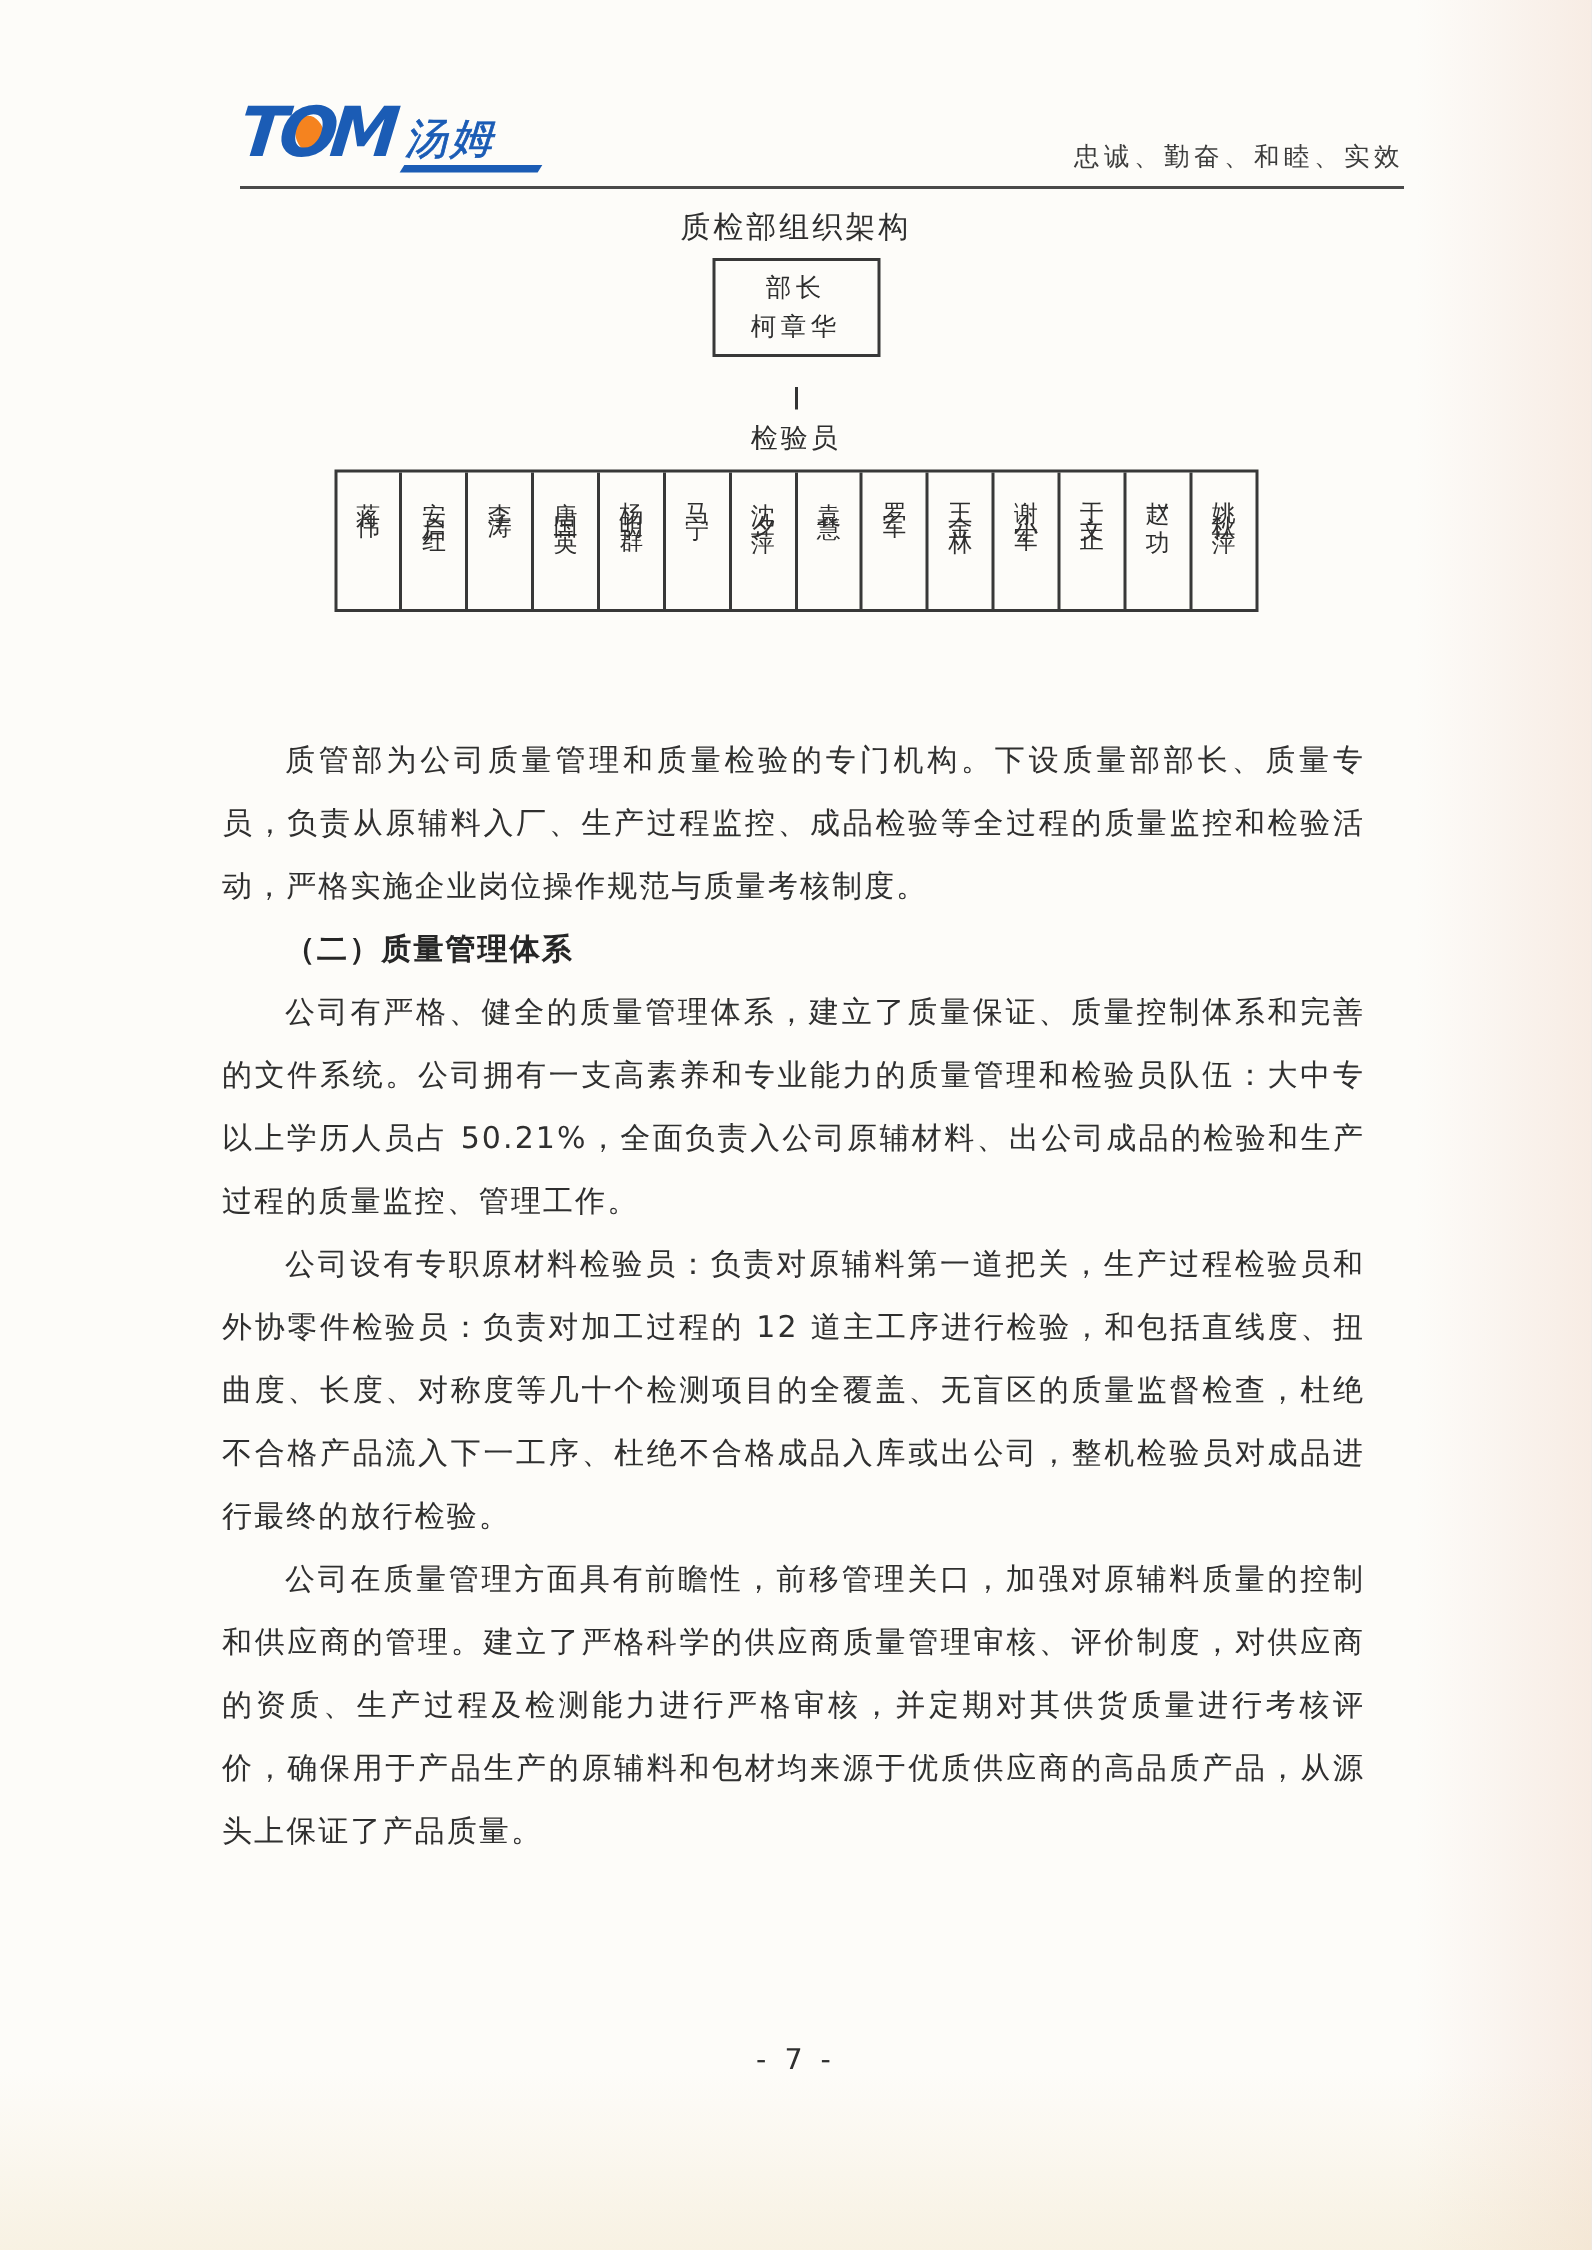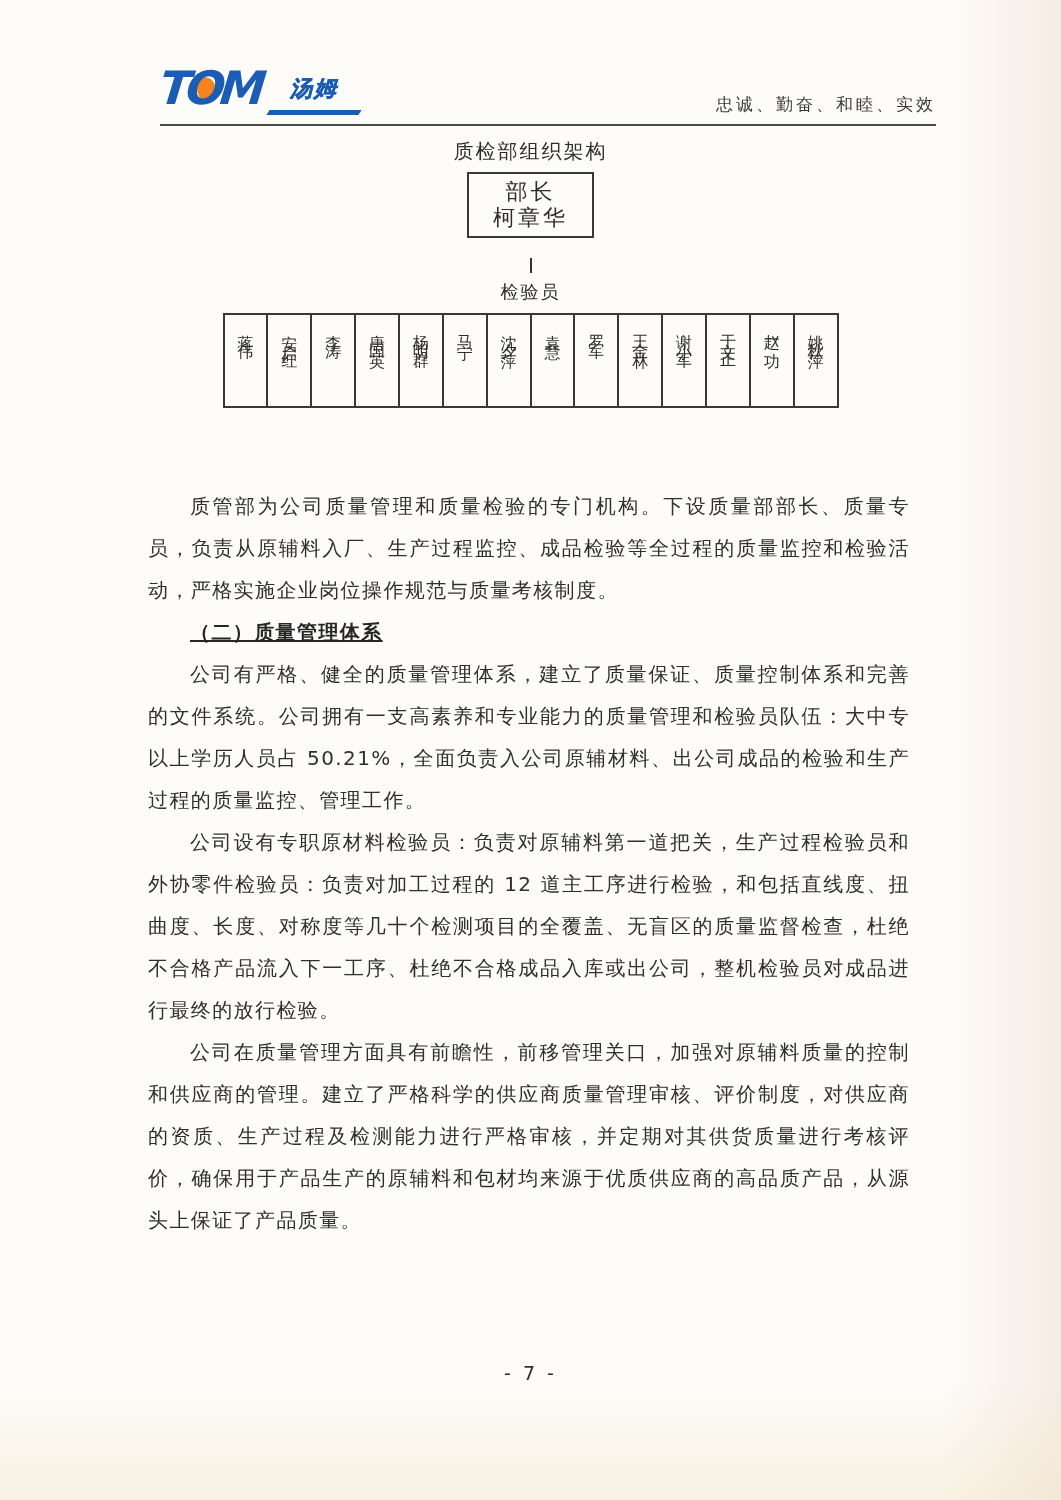--- a/index.html
+++ b/index.html
@@ -27,43 +27,43 @@
   .logo-dot{
     position:absolute;left:37px;top:11px;width:19px;height:25px;
     background:#f5831f;border-radius:50%;transform:rotate(-14deg);z-index:0;
   }
   .logo-tom{
     position:absolute;left:0;top:-2px;z-index:1;
     font-size:46px;line-height:48px;font-weight:bold;font-style:italic;
     color:#1b5cb5;letter-spacing:-5px;transform:skewX(-6deg);
   }
   .logo-cn{
-    position:absolute;left:130px;top:8px;z-index:1;
-    font-size:22px;font-weight:bold;font-style:italic;
+    position:absolute;left:110px;top:8px;z-index:1;
+    font-size:28px;font-weight:normal;font-style:italic;
     color:#1b5cb5;letter-spacing:2px;
     -webkit-text-stroke:0.5px #1b5cb5;
   }
   .logo-underline{
     position:absolute;left:108px;top:44px;width:92px;height:5px;
     background:#1b5cb5;transform:skewX(-32deg);
   }
   .motto{
     font-size:17px;color:#3c3c3c;letter-spacing:3px;padding-bottom:2px;margin-top:17px;
   }
 
   
   .figure{position:absolute;left:0;top:128px;width:1061px;text-align:center;}
   .fig-title{
     font-size:20px;letter-spacing:2px;color:#2e2e2e;font-weight:500;
     margin-top:10px;
   }
   .chief-box{
     display:inline-block;margin-top:7px;
     border:2px solid #383838;background:transparent;
-    padding:5px 24px;font-size:22px;line-height:26px;letter-spacing:3px;
+    padding:5px 24px;font-size:17px;line-height:26px;letter-spacing:3px;
     color:#2e2e2e;
   }
   .connector{width:2px;height:15px;background:#333;margin:20px auto 0 auto;}
   .group-label{
     margin-top:7px;font-size:18px;letter-spacing:2px;color:#2e2e2e;
   }
   .member-row{
     width:616px;height:95px;margin:9px auto 0 auto;
     display:flex;border:2px solid #383838;box-sizing:border-box;
     background:transparent;
@@ -84,21 +84,21 @@
 
   
   .body-text{
     position:absolute;left:148px;top:485px;width:762px;
     font-size:20px;line-height:42px;letter-spacing:1.4px;
     text-align:justify;color:#2f2f2f;
   }
   .body-text p{margin:0;text-indent:2.1em;}
   .body-text h3{
     margin:0;font-size:20px;line-height:42px;font-weight:bold;
-    text-indent:2.1em;letter-spacing:1.4px;color:#262626;text-decoration:underline;
+    text-indent:2.1em;letter-spacing:1.4px;color:#262626;
   }
 
   
   .page-num{
     position:absolute;left:0;top:1362px;width:1061px;
     text-align:center;font-size:19px;letter-spacing:3px;color:#2f2f2f;
   }
 </style>
 </head>
 <body>

